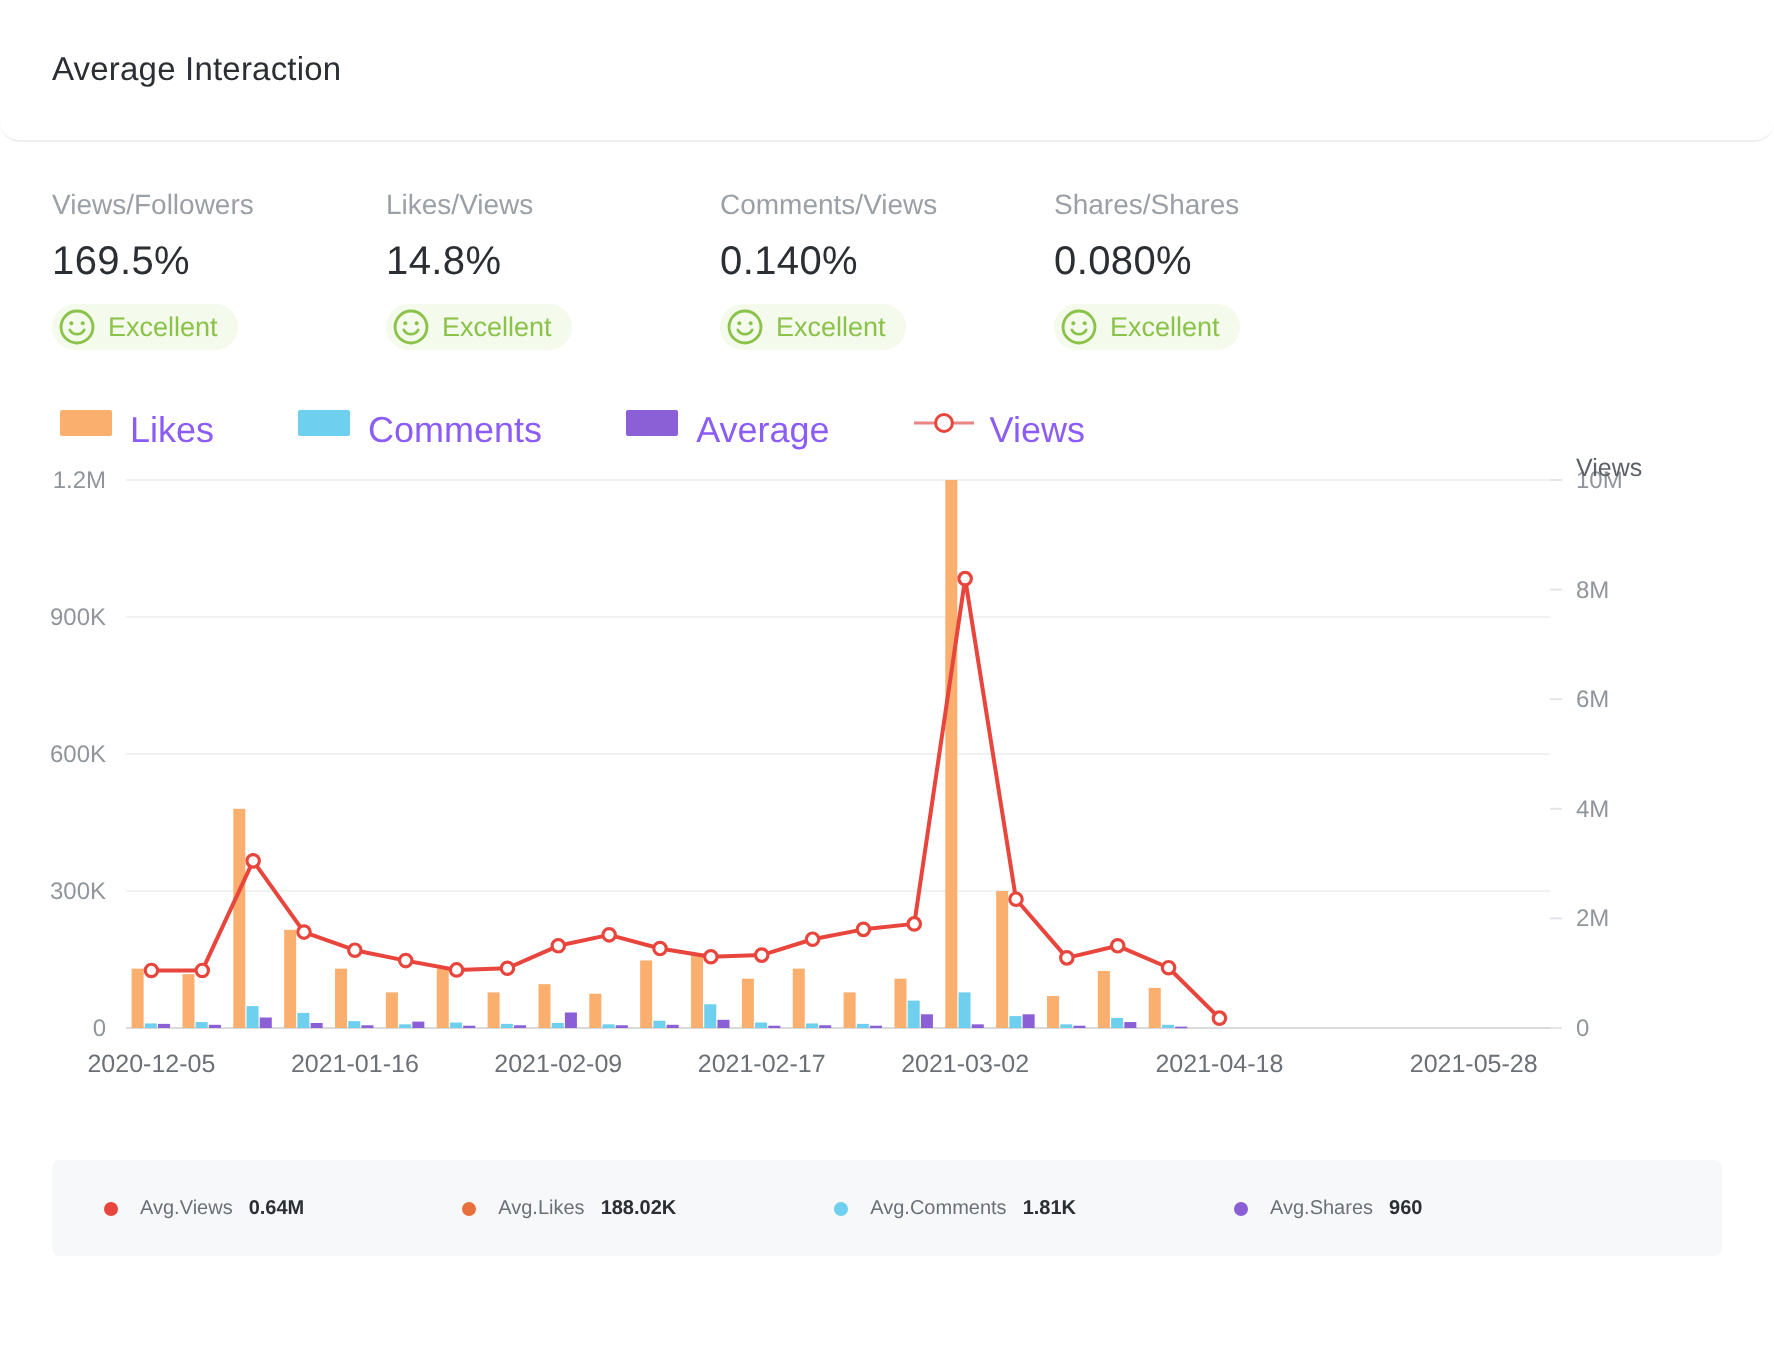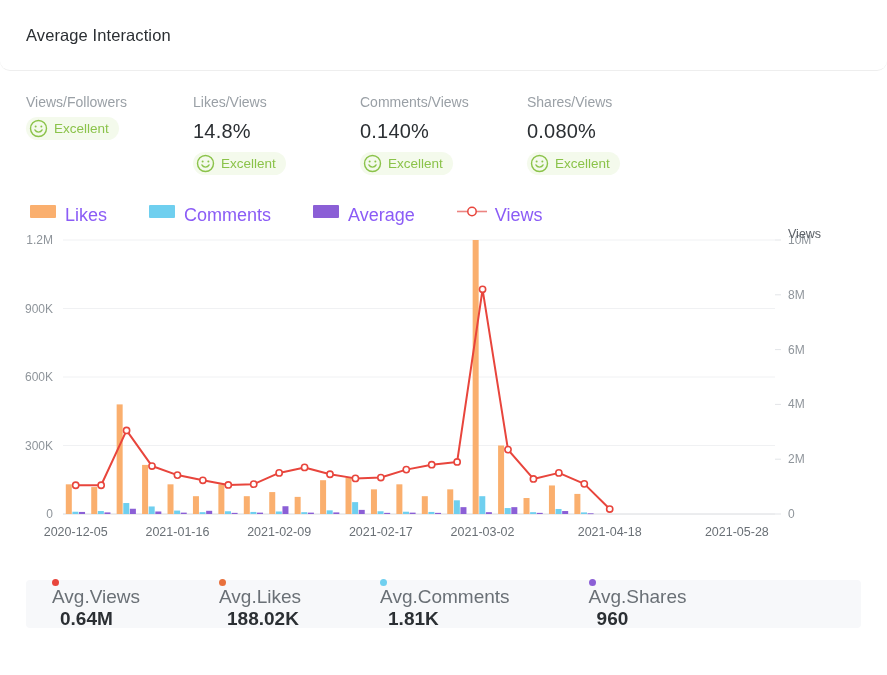--- a/index.html
+++ b/index.html
@@ -143,25 +143,24 @@
     height: 48px;
     background: #f7f8fa;
     border-radius: 4px;
     display: flex;
     align-items: center;
     padding-left: 26px;
     box-sizing: border-box;
   }
   .summary-item {
     display: flex;
-    align-items: flex-start;
-    font-size: 19px;
+    align-items: center;
+    font-size: 10px;
     color: #5c6167;
     white-space: nowrap;
-    flex-direction: column;
   }
   .summary-dot {
     width: 7px;
     height: 7px;
     border-radius: 50%;
     margin-right: 11px;
   }
   .summary-name { color: #6a7076; }
   .summary-val {
     color: #2b2f33;
@@ -175,20 +174,21 @@
 <div class="card">
 
   <div class="card-header">
     <div class="card-title">Average Interaction</div>
   </div>
 
   <div class="kpi-row">
 
     <div class="kpi">
       <div class="kpi-label">Views/Followers</div>
+      <div class="kpi-value">169.5%</div>
       <div class="kpi-badge">
         <svg class="smiley" viewBox="0 0 20 20">
           <circle cx="10" cy="10" r="8.4" fill="none" stroke="#8bc34a" stroke-width="1.5"></circle>
           <circle cx="7" cy="8" r="1.05" fill="#8bc34a"></circle>
           <circle cx="13" cy="8" r="1.05" fill="#8bc34a"></circle>
           <path d="M6.2 11.5 A4.3 4.3 0 0 0 13.8 11.5" fill="none" stroke="#8bc34a" stroke-width="1.4" stroke-linecap="round"></path>
         </svg>
         <span class="kpi-badge-text">Excellent</span>
       </div>
     </div>
@@ -215,21 +215,21 @@
           <circle cx="10" cy="10" r="8.4" fill="none" stroke="#8bc34a" stroke-width="1.5"></circle>
           <circle cx="7" cy="8" r="1.05" fill="#8bc34a"></circle>
           <circle cx="13" cy="8" r="1.05" fill="#8bc34a"></circle>
           <path d="M6.2 11.5 A4.3 4.3 0 0 0 13.8 11.5" fill="none" stroke="#8bc34a" stroke-width="1.4" stroke-linecap="round"></path>
         </svg>
         <span class="kpi-badge-text">Excellent</span>
       </div>
     </div>
 
     <div class="kpi">
-      <div class="kpi-label">Shares/Views</div>
+      <div class="kpi-label">Shares/Shares</div>
       <div class="kpi-value">0.080%</div>
       <div class="kpi-badge">
         <svg class="smiley" viewBox="0 0 20 20">
           <circle cx="10" cy="10" r="8.4" fill="none" stroke="#8bc34a" stroke-width="1.5"></circle>
           <circle cx="7" cy="8" r="1.05" fill="#8bc34a"></circle>
           <circle cx="13" cy="8" r="1.05" fill="#8bc34a"></circle>
           <path d="M6.2 11.5 A4.3 4.3 0 0 0 13.8 11.5" fill="none" stroke="#8bc34a" stroke-width="1.4" stroke-linecap="round"></path>
         </svg>
         <span class="kpi-badge-text">Excellent</span>
       </div>

